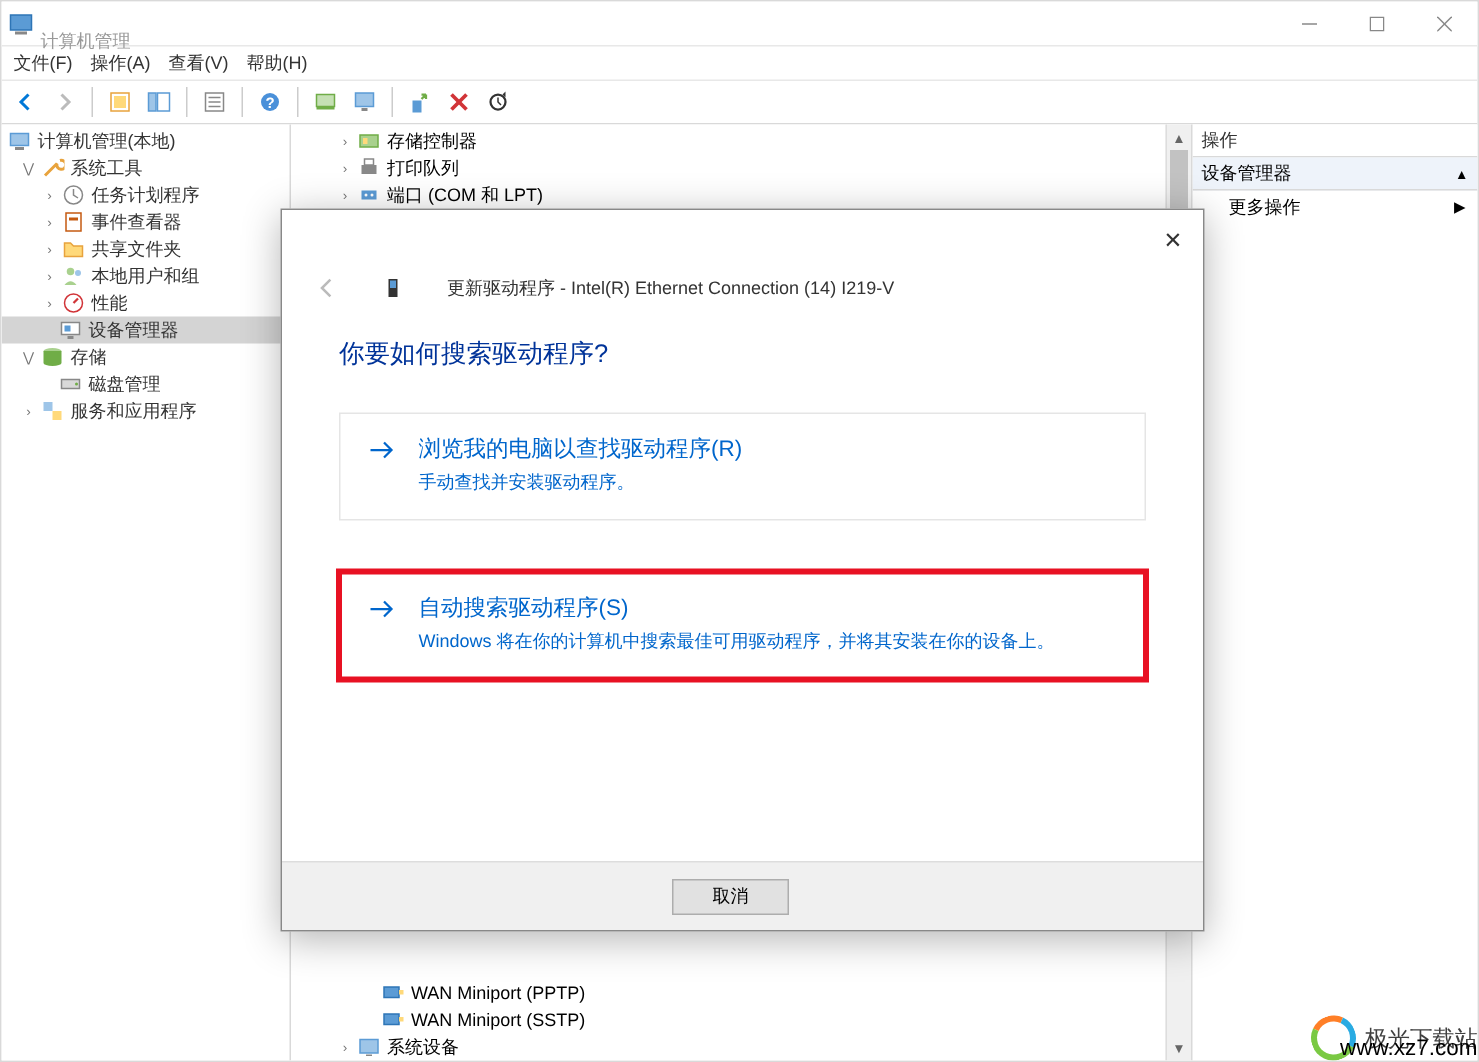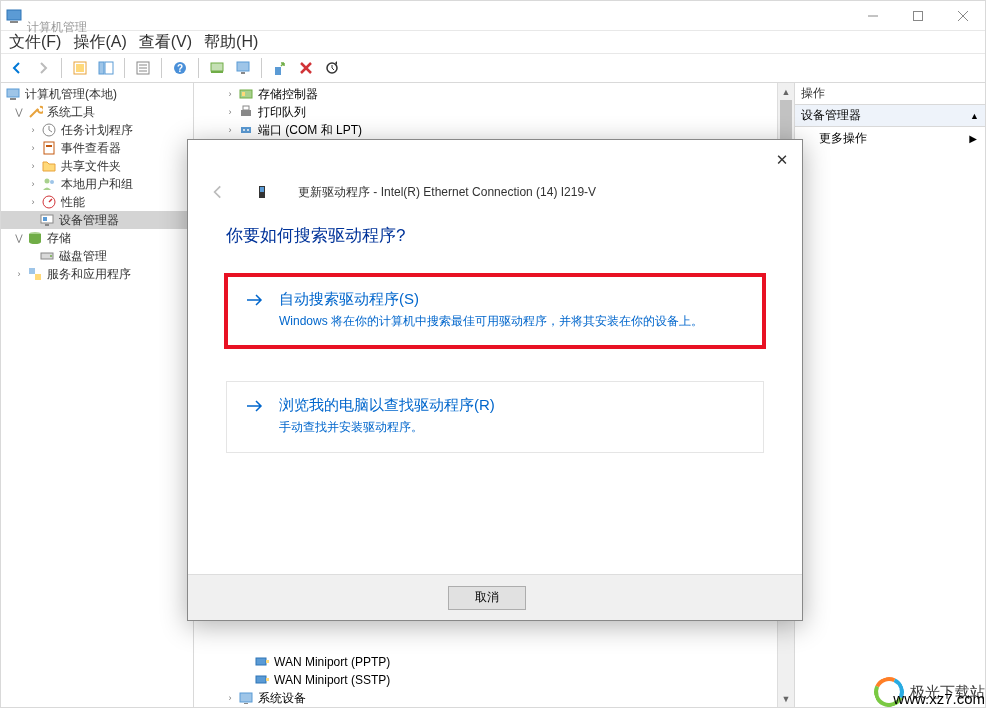--- a/index.html
+++ b/index.html
@@ -7,21 +7,21 @@
 
 
 .titlebar { display: flex; align-items: center; height: 30px; padding-left: 5px; background: #fff; border-bottom: 1px solid #e8e8e8; }
 .titlebar-icon { width: 16px; height: 16px; margin-right: 5px; }
 .titlebar-title { font-size: 12px; color: #999; flex: 1; margin-top: 24px; }
 .titlebar-ctrl { display: flex; }
 .titlebar-btn { width: 45px; height: 30px; display: flex; align-items: center; justify-content: center; color: #888; }
 .titlebar-btn svg { width: 10px; height: 10px; }
 
 
-.menubar { display: flex; height: 22px; align-items: center; padding-left: 8px; font-size: 16px; color: #333; }
+.menubar { display: flex; height: 22px; align-items: center; padding-left: 8px; font-size: 12px; color: #333; }
 .menubar-item { margin-right: 12px; }
 
 
 .toolbar { display: flex; align-items: center; height: 30px; padding-left: 5px; border-top: 1px solid #e8e8e8; border-bottom: 1px solid #d9d9d9; gap: 4px; }
 .tb-btn { width: 22px; height: 22px; display: flex; align-items: center; justify-content: center; border: 1px solid transparent; }
 .tb-sep { width: 1px; height: 20px; background: #ccc; margin: 0 3px; }
 
 
 .main { display: flex; height: calc(100% - 82px); }
 .tree-panel { width: 193px; border-right: 1px solid #d9d9d9; background: #fff; overflow: auto; }
@@ -371,43 +371,43 @@
       </div>
     <svg class="dialog-devicon" viewBox="0 0 16 16">
         <rect x="3" y="2" width="6" height="12" fill="#333"></rect>
         <rect x="4" y="3" width="4" height="5" fill="#5b9bd5"></rect>
       </svg>
     <span>更新驱动程序 - Intel(R) Ethernet Connection (14) I219-V</span>
   </div>
   <div class="dialog-body">
     <div class="dialog-h1">你要如何搜索驱动程序?</div>
 
+    <div class="option-box">
+      <div class="option-arrow">
+          <svg width="20" height="16" viewBox="0 0 20 16">
+            <path d="M2 8 L16 8 M11 3 L16 8 L11 13" fill="none" stroke="#0066cc" stroke-width="1.5"></path>
+          </svg>
+        </div>
+      <div class="option-text">
+        <div class="option-title">浏览我的电脑以查找驱动程序(R)</div>
+        <div class="option-desc">手动查找并安装驱动程序。</div>
+      </div>
+    </div>
+
     <div class="option-box highlighted">
       <div class="option-arrow">
           <svg width="20" height="16" viewBox="0 0 20 16">
             <path d="M2 8 L16 8 M11 3 L16 8 L11 13" fill="none" stroke="#0066cc" stroke-width="1.5"></path>
           </svg>
         </div>
       <div class="option-text">
         <div class="option-title">自动搜索驱动程序(S)</div>
         <div class="option-desc">Windows 将在你的计算机中搜索最佳可用驱动程序，并将其安装在你的设备上。</div>
       </div>
     </div>
-
-    <div class="option-box">
-      <div class="option-arrow">
-          <svg width="20" height="16" viewBox="0 0 20 16">
-            <path d="M2 8 L16 8 M11 3 L16 8 L11 13" fill="none" stroke="#0066cc" stroke-width="1.5"></path>
-          </svg>
-        </div>
-      <div class="option-text">
-        <div class="option-title">浏览我的电脑以查找驱动程序(R)</div>
-        <div class="option-desc">手动查找并安装驱动程序。</div>
-      </div>
-    </div>
   </div>
   <div class="dialog-footer">
     <div class="dialog-btn">取消</div>
   </div>
 </div>
 
 <div class="watermark">
   <div class="g"></div>
   <span class="t1">极光下载站</span>
 </div>

